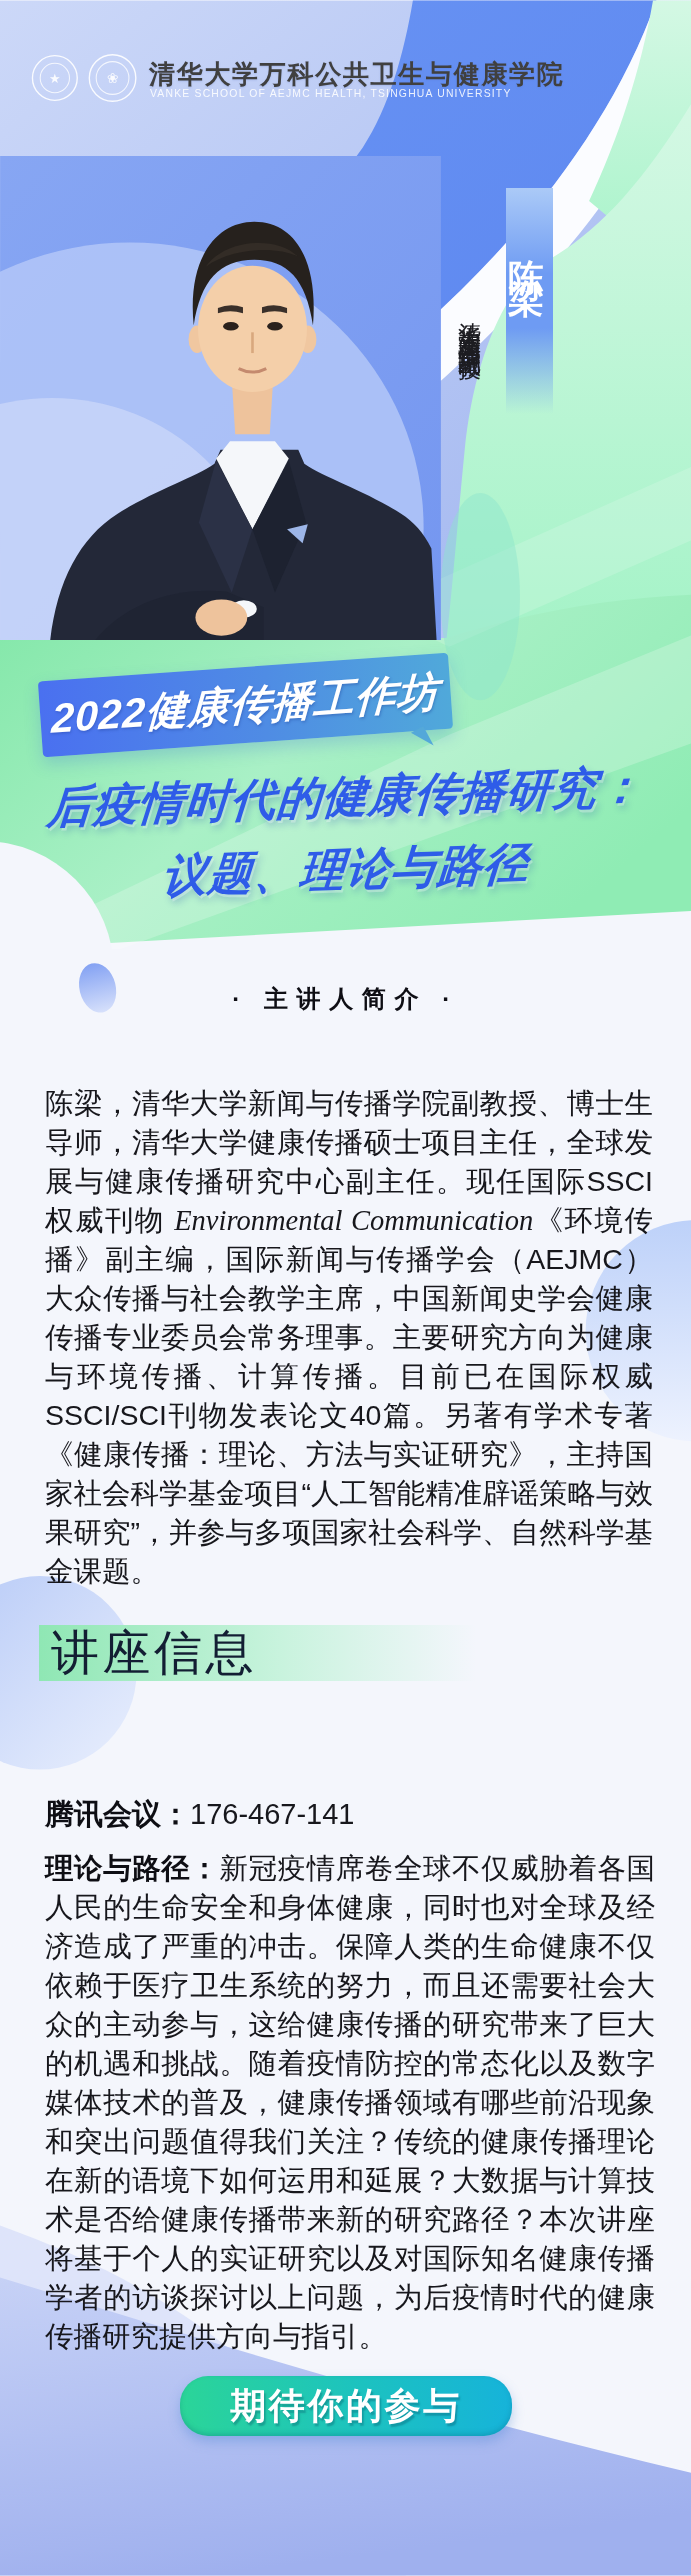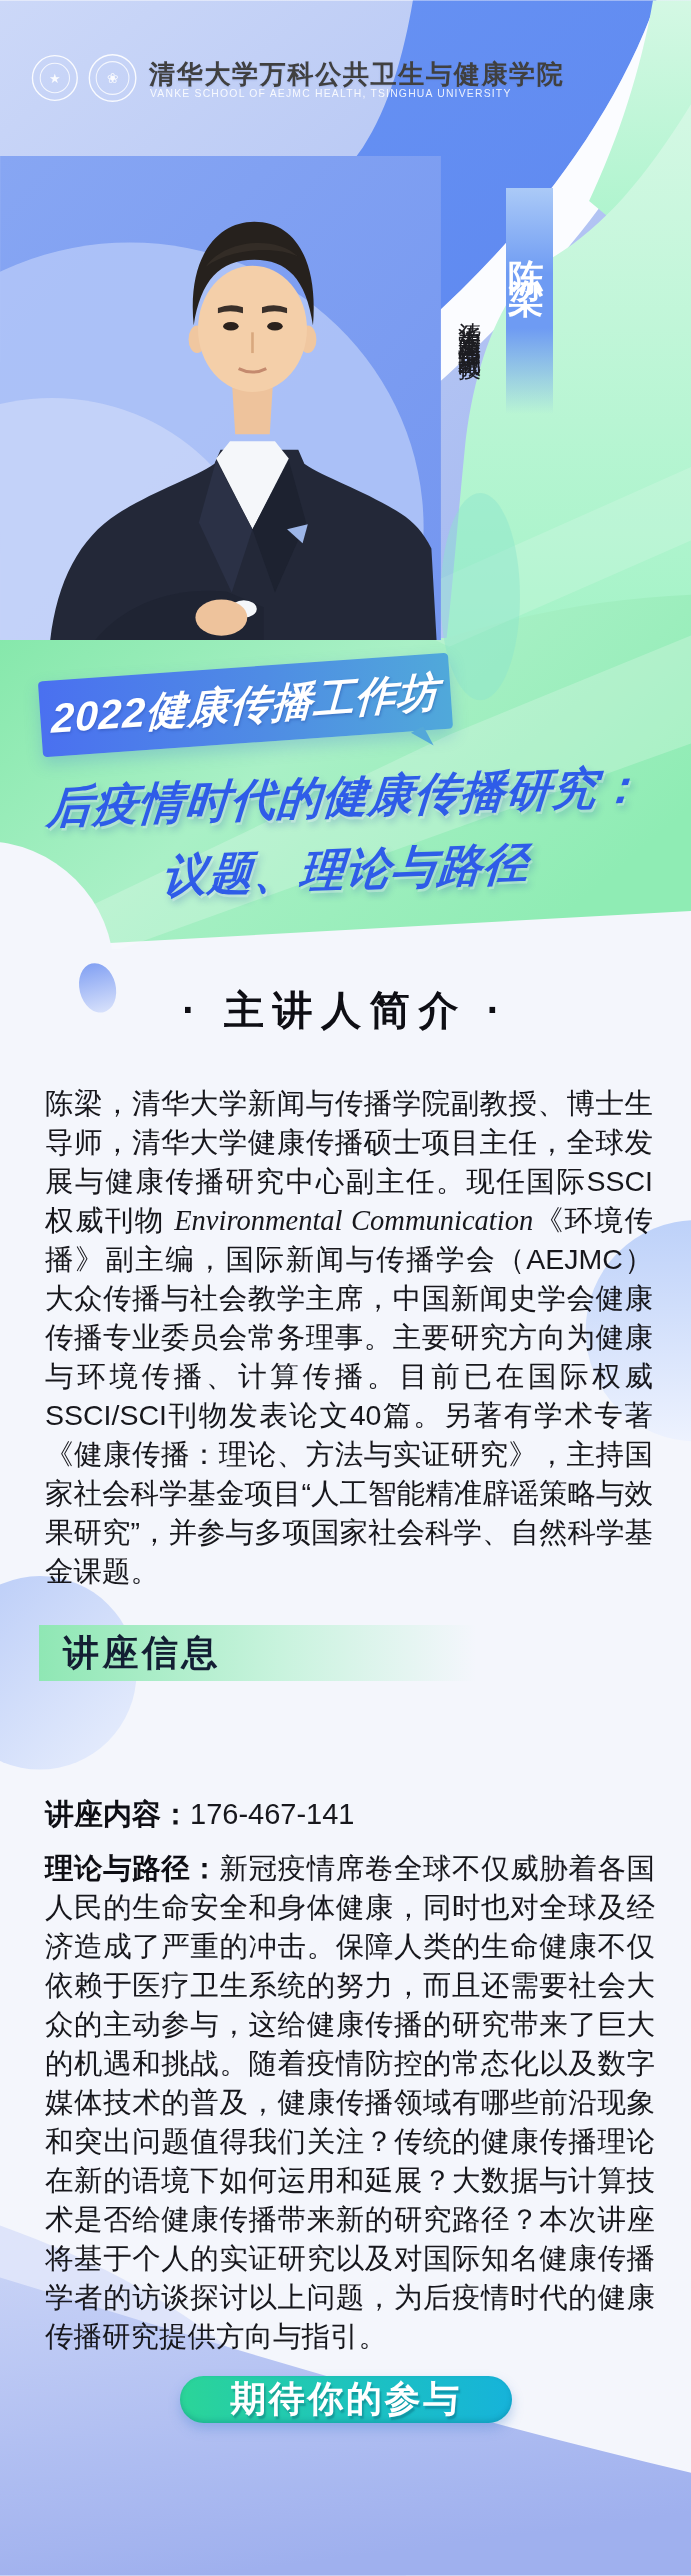--- a/index.html
+++ b/index.html
@@ -58,52 +58,52 @@
     color:#2e5ce8;font-weight:900;font-style:italic;font-size:45px;
     letter-spacing:0.9px;transform:rotate(-2deg) skewX(-6deg);
     text-shadow:1.7px 2.6px 0 rgba(255,255,255,.30),3.5px 5.2px 7px rgba(25,70,170,.28);
     white-space:nowrap;
   }
   .title-1{top:767px;}
   .title-2{top:840px;}
   
   .section-title{
     position:absolute;left:0;top:983px;width:691px;text-align:center;
-    color:#0e0e14;font-size:40px;font-weight:700;letter-spacing:8.6px;
+    color:#0e0e14;font-size:24px;font-weight:700;letter-spacing:8.6px;
   }
   .bio{
     position:absolute;left:45px;top:1084px;width:608px;
     color:#17171c;font-size:28.5px;line-height:39px;font-weight:500;
     text-align:justify;
   }
   .bio .it{font-style:italic;font-family:Liberation Serif, serif;margin-top:47px;}
   
   .info-bar{
     position:absolute;left:39px;top:1625px;width:437px;height:56px;
     background:linear-gradient(90deg,#8fe7b4 0%,#c8f3dd 55%,rgba(236,252,244,0) 100%);
     display:flex;align-items:center;
   }
   .info-bar .txt{
-    color:#131e33;font-size:36px;font-weight:700;letter-spacing:3.5px;padding-left:24px;
+    color:#131e33;font-size:48px;font-weight:400;letter-spacing:3.5px;padding-left:12px;
   }
   .info-row{
     position:absolute;left:45px;width:614px;
     color:#17171c;font-size:29px;line-height:40px;white-space:nowrap;
   }
   .row-time{top:1727px;}
   .row-meeting{top:1794px;}
   .info-row b, .content-block b{font-weight:800;color:#0e0e14;}
   .content-block{
     position:absolute;left:45px;top:1849px;width:610px;
     color:#17171c;font-size:28.5px;line-height:39px;font-weight:500;
     text-align:justify;
   }
   
   .cta{
-    position:absolute;left:180px;top:2376px;width:332px;height:47px;
+    position:absolute;left:180px;top:2376px;width:332px;height:60px;
     border-radius:28px;border:none;cursor:pointer;
     background:linear-gradient(90deg,#2bd598 0%,#1cc2c0 55%,#16b3da 100%);
     box-shadow:0 6px 12px rgba(70,130,210,.35), inset 0 -2.6px 5.2px rgba(0,90,110,.25);
     display:flex;align-items:center;justify-content:center;
   }
   .cta .txt{
     color:#fff;font-size:36px;font-weight:800;letter-spacing:2.6px;
     text-shadow:1.7px 2.6px 1.7px rgba(0,80,100,.35);white-space:nowrap;
   }
 </style>
@@ -248,21 +248,21 @@
   <div class="badge-tail"></div>
   <div class="main-title title-1">后疫情时代的健康传播研究：</div>
   <div class="main-title title-2">议题、理论与路径</div>
 
   <div class="section-title">· 主讲人简介 ·</div>
   <div class="bio"><span>陈梁，清华大学新闻与传播学院副教授、博士生导师，清华大学健康传播硕士项目主任，全球发展与健康传播研究中心副主任。现任国际SSCI权威刊物 </span><span class="it">Environmental Communication</span><span>《环境传播》副主编，国际新闻与传播学会（AEJMC）大众传播与社会教学主席，中国新闻史学会健康传播专业委员会常务理事。主要研究方向为健康与环境传播、计算传播。目前已在国际权威SSCI/SCI刊物发表论文40篇。另著有学术专著《健康传播：理论、方法与实证研究》，主持国家社会科学基金项目“人工智能精准辟谣策略与效果研究”，并参与多项国家社会科学、自然科学基金课题。</span></div>
 
   <div class="info-bar">
     <span class="txt">讲座信息</span>
   </div>
-  <div class="info-row row-meeting"><b>讲座内容：</b><span>176-467-141</span></div>
+  <div class="info-row row-meeting"><b>腾讯会议：</b><span>176-467-141</span></div>
   <div class="content-block"><b>理论与路径：</b><span>新冠疫情席卷全球不仅威胁着各国人民的生命安全和身体健康，同时也对全球及经济造成了严重的冲击。保障人类的生命健康不仅依赖于医疗卫生系统的努力，而且还需要社会大众的主动参与，这给健康传播的研究带来了巨大的机遇和挑战。随着疫情防控的常态化以及数字媒体技术的普及，健康传播领域有哪些前沿现象和突出问题值得我们关注？传统的健康传播理论在新的语境下如何运用和延展？大数据与计算技术是否给健康传播带来新的研究路径？本次讲座将基于个人的实证研究以及对国际知名健康传播学者的访谈探讨以上问题，为后疫情时代的健康传播研究提供方向与指引。</span></div>
 
   <div class="cta" role="button">
     <span class="txt">期待你的参与</span>
   </div>
 
 </div>
 
 
 </body></html>

